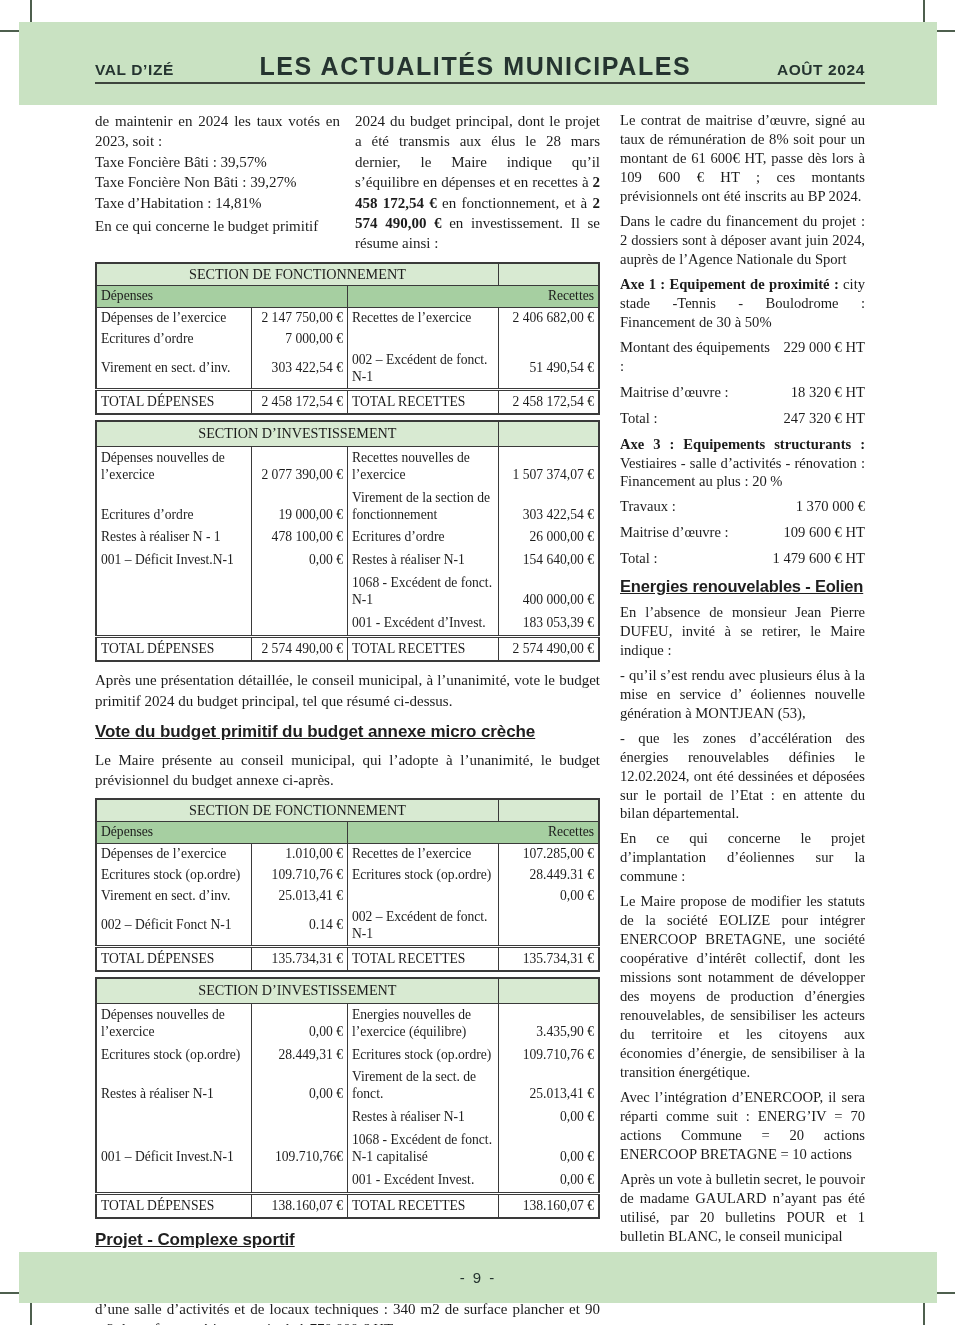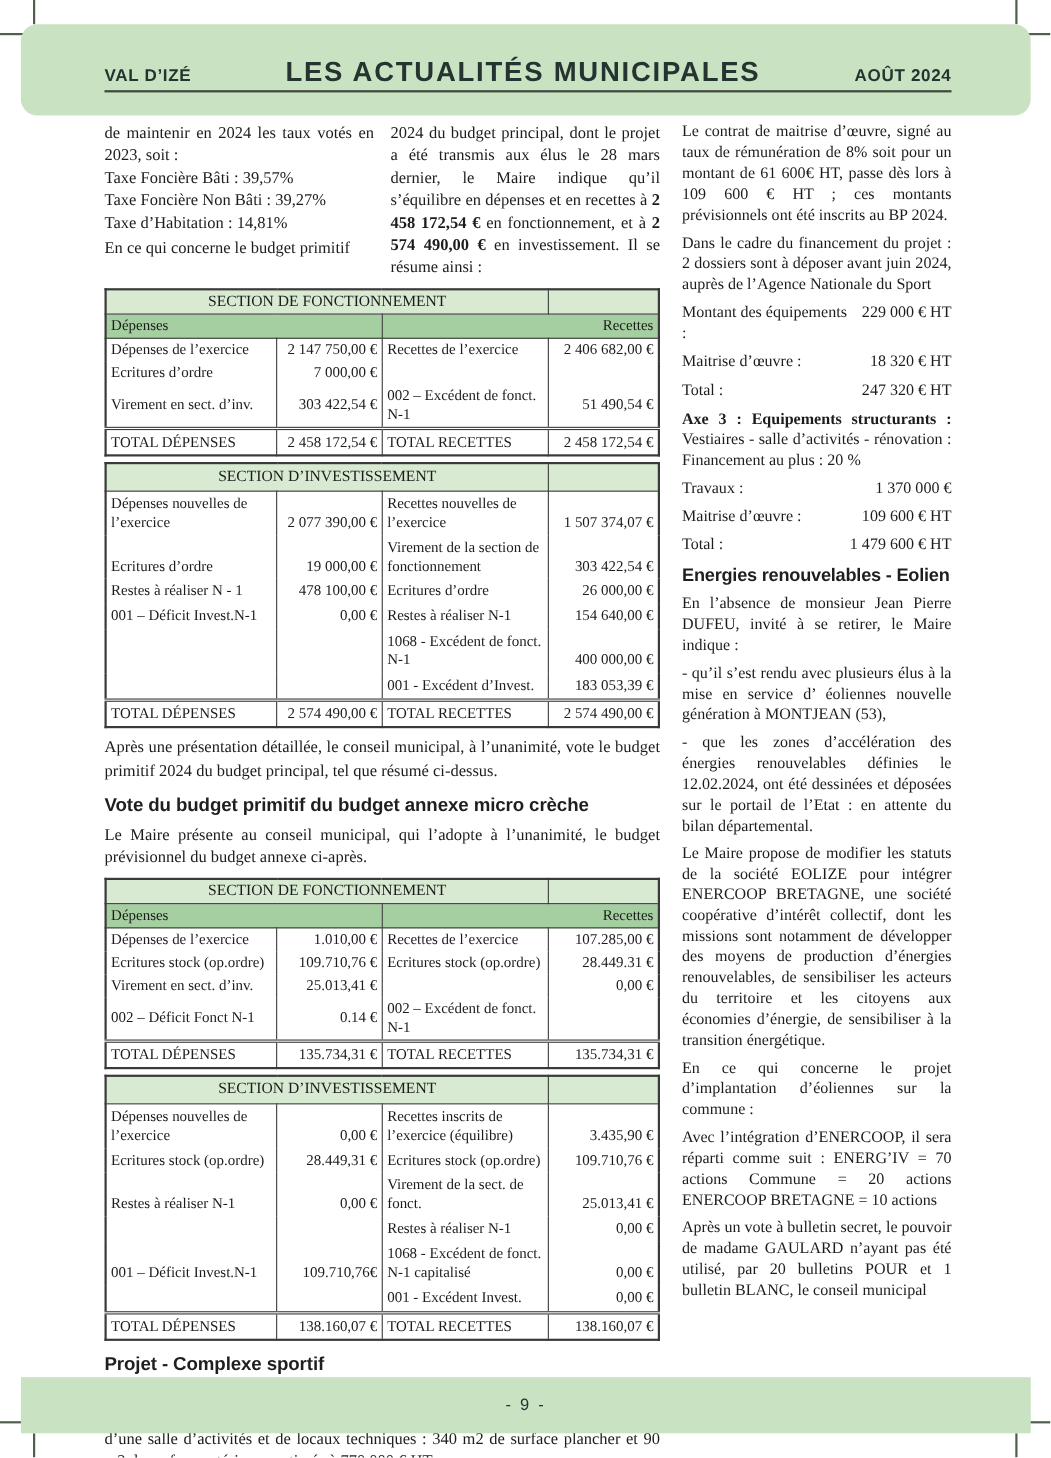--- a/index.html
+++ b/index.html
@@ -17,21 +17,21 @@
     width:955px;height:1325px;position:relative;overflow:hidden;
     background:#ffffff;color:var(--ink);
     font-family:"Liberation Serif",serif;font-size:15px;
   }
   
   .crop{position:absolute;background:var(--crop-mark);}
   .crop.v{width:2px;height:22px;}
   .crop.h{width:22px;height:2px;}
   
   .band{position:absolute;left:19px;right:18px;background:var(--band-green);}
-  .header-band{top:22px;height:83px;border-radius:15px;}
+  .header-band{top:22px;height:83px;}
   .header-inner{
     position:absolute;left:76px;right:72px;bottom:24px;
     display:flex;justify-content:space-between;align-items:baseline;
     font-family:"Liberation Sans",sans-serif;color:#253430;
   }
   .header-side{font-size:15.5px;font-weight:700;letter-spacing:.6px;}
   .header-title{font-size:25px;font-weight:700;letter-spacing:1.6px;margin:0;}
   .header-rule{position:absolute;left:76px;right:72px;bottom:21px;height:0;border-bottom:2px solid var(--rule-dark);}
   .footer-band{top:1252px;height:51px;display:flex;align-items:center;justify-content:center;}
   .footer-page{font-family:"Liberation Sans",sans-serif;font-size:15px;letter-spacing:2px;color:#253430;}
@@ -40,21 +40,21 @@
   .left-area{width:505px;flex:0 0 505px;}
   .right-col{width:245px;flex:0 0 245px;font-size:14.6px;line-height:1.3;}
   .intro{display:flex;gap:15px;margin-bottom:8px;}
   .intro-col{width:245px;line-height:1.36;text-align:justify;}
   .intro-col p{margin:0;}
   .intro-col .p2{margin-top:3px;}
   .tax-line{display:block;text-align:left;}
   .left-area > p{margin:8px 0 8px;text-align:justify;line-height:1.34;}
   h2.section-heading{
     font-family:"Liberation Sans",sans-serif;font-weight:700;color:var(--heading-ink);
-    font-size:17px;letter-spacing:-.1px;margin:11px 0 5px;
+    font-size:17px;letter-spacing:-.1px;margin:11px 0 5px;text-decoration:underline;
   }
   
   table.budget-table{
     width:100%;border-collapse:collapse;table-layout:fixed;
     border:2px solid var(--border-dark);
     font-size:13.6px;line-height:1.24;margin:0 0 5px;
   }
   table.budget-table td{padding:2px 4px;vertical-align:middle;}
   table.budget-table.inv tbody td{vertical-align:bottom;padding-top:3px;padding-bottom:3px;}
   td.t-title{background:var(--table-title-green);text-align:center;border-bottom:1px solid var(--border-dark);font-size:14.2px;padding:2px 4px;}
@@ -275,21 +275,21 @@
             <col style="width: 20%;">
           </colgroup>
           <tbody>
             <tr>
               <td class="t-title b2" colspan="3">SECTION D’INVESTISSEMENT</td>
               <td class="t-title-spacer"></td>
             </tr>
             <tr>
               <td class="lbl b0">Dépenses nouvelles de l’exercice</td>
               <td class="amt b1">0,00 €</td>
-              <td class="lbl b2">Recettes inscrits de l’exercice (équilibre)</td>
+              <td class="lbl b2">Energies nouvelles de l’exercice (équilibre)</td>
               <td class="amt">3.435,90 €</td>
             </tr>
             <tr>
               <td class="lbl b0">Ecritures stock (op.ordre)</td>
               <td class="amt b1">28.449,31 €</td>
               <td class="lbl b2">Ecritures stock (op.ordre)</td>
               <td class="amt">109.710,76 €</td>
             </tr>
             <tr>
               <td class="lbl b0">Restes à réaliser N-1</td>
@@ -326,20 +326,21 @@
       </div>
 
     <h2 class="section-heading">Projet - Complexe sportif</h2>
     <p>En ce qui concerne la maitrise d’œuvre du projet, elle a été confiée au cabinet FABER + BET HAY + ARES  pour des travaux initiaux de création de vestiaires, d’une salle d’activités et de locaux techniques : 340 m2 de surface plancher  et 90 m2 de surface extérieure, estimés à 770 000 € HT.</p>
 
   </div>
 
   <aside class="right-col" id="right-col">
       <p>Le contrat de maitrise d’œuvre, signé au taux de rémunération de 8% soit pour un montant de 61 600€ HT, passe dès lors à 109 600 € HT ; ces montants prévisionnels ont été inscrits au BP 2024.</p>
       <p>Dans le cadre du financement du projet : 2 dossiers sont à déposer avant juin 2024, auprès de l’Agence Nationale du Sport</p>
+      <p><b>Axe 1 : Equipement de proximité :</b> <span>city stade -Tennis - Boulodrome : Financement de 30 à 50%</span></p>
       <div class="amount-line">
         <span class="lab">Montant des équipements :</span>
         <span class="val">229 000 € HT</span>
       </div>
       <div class="amount-line">
         <span class="lab">Maitrise d’œuvre :</span>
         <span class="val">18 320 € HT</span>
       </div>
       <div class="amount-line">
         <span class="lab">Total :</span>
@@ -355,22 +356,22 @@
         <span class="val">109 600 € HT</span>
       </div>
       <div class="amount-line">
         <span class="lab">Total :</span>
         <span class="val">1 479 600 € HT</span>
       </div>
       <h2 class="section-heading">Energies renouvelables - Eolien</h2>
       <p>En l’absence de monsieur Jean Pierre DUFEU, invité à se retirer, le Maire indique :</p>
       <p>- qu’il s’est rendu avec plusieurs élus à la mise en service d’ éoliennes nouvelle génération à MONTJEAN (53),</p>
       <p>- que les zones d’accélération des énergies renouvelables définies le 12.02.2024, ont été dessinées et déposées sur le portail de l’Etat : en attente du bilan départemental.</p>
+      <p>En ce qui concerne le projet d’implantation d’éoliennes sur la commune :</p>
       <p>Le Maire propose de modifier les statuts de la société EOLIZE pour intégrer ENERCOOP BRETAGNE, une société coopérative d’intérêt collectif, dont les missions sont notamment de développer des moyens de production d’énergies renouvelables, de sensibiliser les acteurs du territoire et les citoyens aux économies d’énergie, de sensibiliser à la transition énergétique.</p>
-      <p>En ce qui concerne le projet d’implantation d’éoliennes sur la commune :</p>
       <p>Avec l’intégration d’ENERCOOP, il sera réparti comme suit : ENERG’IV = 70 actions Commune = 20 actions ENERCOOP BRETAGNE = 10 actions</p>
       <p>Après un vote à bulletin secret, le pouvoir de madame GAULARD n’ayant pas été utilisé, par 20 bulletins POUR et 1 bulletin BLANC, le conseil municipal</p>
     </aside>
 </main>
 
 <footer class="band footer-band">
   <span class="footer-page">- 9 -</span>
 </footer>
 
 </body></html>

